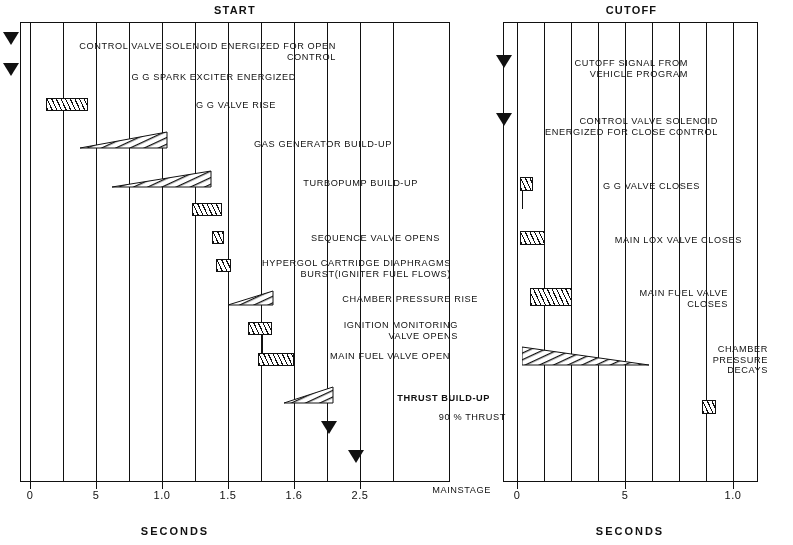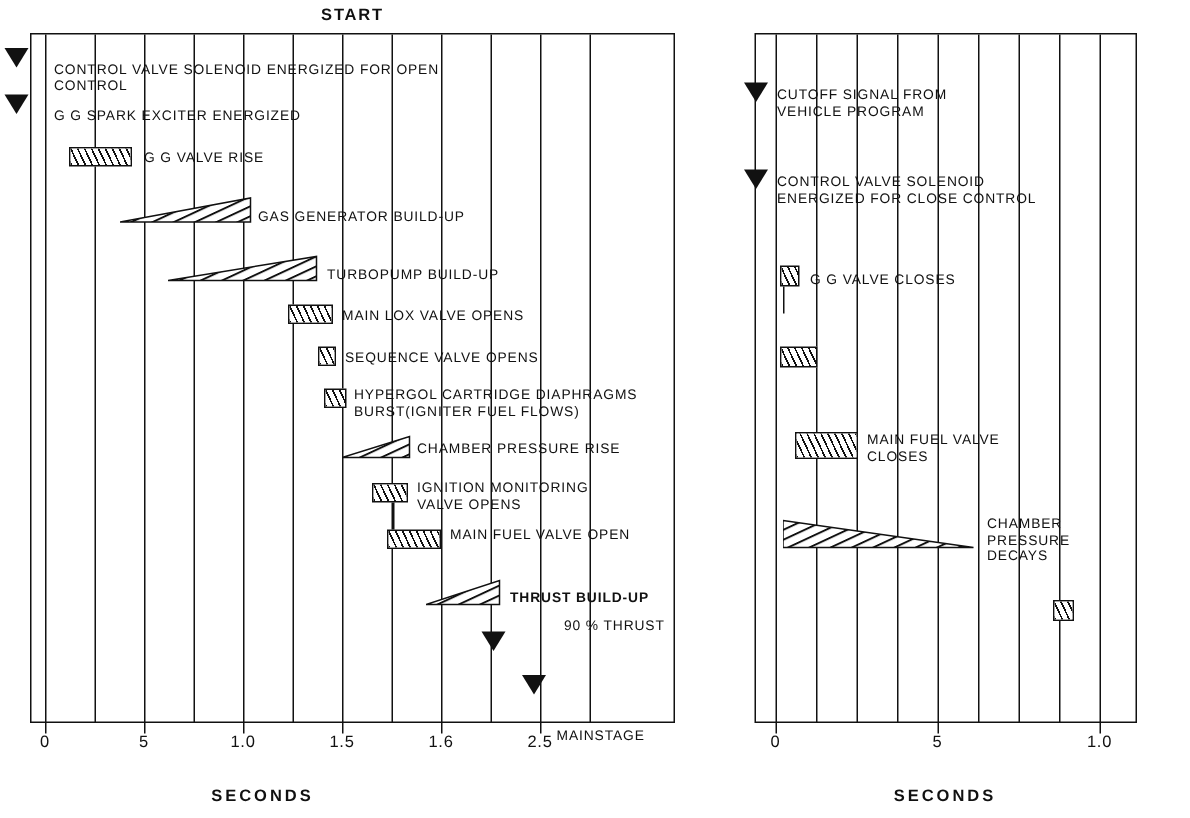--- a/index.html
+++ b/index.html
@@ -16,21 +16,21 @@
 
   .frame{position:absolute;border:1px solid #111;box-sizing:border-box;}
   #frame-start{left:20px;top:22px;width:430px;width:430px;height:460px;}
   #frame-cutoff{left:33px;top:22px;width:255px;height:460px;}
 
   .gridline{position:absolute;width:1px;background:#111;top:0;}
   .tick{position:absolute;width:1px;height:7px;background:#111;}
   .axis-label{position:absolute;font-size:11px;letter-spacing:.5px;text-align:center;}
   .axis-name{position:absolute;font-size:11px;letter-spacing:2px;font-weight:bold;text-align:center;}
 
-  .evt-label{position:absolute;font-size:9.2px;letter-spacing:.6px;line-height:10.5px;white-space:pre-line;}
+  .evt-label{position:absolute;font-size:9.2px;letter-spacing:.6px;line-height:10.5px;white-space:pre-line;text-align:right;}
   .bar{position:absolute;box-sizing:border-box;border:1px solid #111;background:#fff;overflow:hidden;}
   .bar .h{position:absolute;left:0;top:0;width:100%;height:100%;
       background:repeating-linear-gradient(65deg,#111 0px,#111 1.1px,#fff 1.1px,#fff 4.2px);}
   .wedge{position:absolute;}
   .wedge svg{display:block;}
   .marker{position:absolute;width:0;height:0;border-left:8px solid transparent;border-right:8px solid transparent;border-top:13px solid #111;}
   .leader{position:absolute;width:1px;background:#111;}
 </style>
 </head>
 <body>
@@ -101,21 +101,20 @@
           </pattern>
         </defs>
       <polygon points="0,17 99,17 99,1" fill="url(#hx2)" stroke="#111" stroke-width="1"></polygon>
     </svg>
   </div>
   <div class="evt-label" style="left:218px;top:178px;width:200px;">TURBOPUMP BUILD-UP</div>
 
   <div class="bar" style="left:192px;top:203px;width:30px;height:13px;">
       <div class="h"></div>
     </div>
-  <div class="evt-label" style="left:228px;top:205px;width:200px;">MAIN LOX VALVE OPENS</div>
 
   <div class="bar" style="left:212px;top:231px;width:12px;height:13px;">
       <div class="h"></div>
     </div>
   <div class="evt-label" style="left:230px;top:233px;width:210px;">SEQUENCE VALVE OPENS</div>
 
   <div class="bar" style="left:216px;top:259px;width:15px;height:13px;">
       <div class="h"></div>
     </div>
   <div class="evt-label" style="left:236px;top:258px;width:215px;">HYPERGOL CARTRIDGE DIAPHRAGMS
@@ -160,20 +159,21 @@
   <div class="evt-label" style="left:340px;top:393px;width:150px;font-weight:bold;">THRUST BUILD-UP</div>
 
   <div class="marker" style="left:321px;top:421px;"></div>
   <div class="evt-label" style="left:344px;top:412px;width:130px;padding-left:32px;">90 % THRUST</div>
 
   <div class="marker" style="left:348px;top:450px;"></div>
   <div class="evt-label" style="left:371px;top:457px;width:120px;margin-top:28px;">MAINSTAGE</div>
 </div>
 
 <div class="panel" id="panel-cutoff">
+  <div class="panel-title" id="title-cutoff">CUTOFF</div>
   <div class="frame" id="frame-cutoff"></div>
 
   <div class="gridline" style="left:47px;top:23px;height:459px;"></div>
   <div class="gridline" style="left:74px;top:23px;height:459px;"></div>
   <div class="gridline" style="left:101px;top:23px;height:459px;"></div>
   <div class="gridline" style="left:128px;top:23px;height:459px;"></div>
   <div class="gridline" style="left:155px;top:23px;height:459px;"></div>
   <div class="gridline" style="left:182px;top:23px;height:459px;"></div>
   <div class="gridline" style="left:209px;top:23px;height:459px;"></div>
   <div class="gridline" style="left:236px;top:23px;height:459px;"></div>
@@ -199,20 +199,21 @@
 
   <div class="bar" style="left:50px;top:177px;width:13px;height:14px;">
       <div class="h"></div>
     </div>
   <div class="evt-label" style="left:70px;top:181px;width:160px;">G G VALVE CLOSES</div>
   <div class="leader" style="left:52px;top:191px;height:18px;"></div>
 
   <div class="bar" style="left:50px;top:231px;width:25px;height:14px;">
       <div class="h"></div>
     </div>
+  <div class="evt-label" style="left:82px;top:235px;width:190px;">MAIN LOX VALVE CLOSES</div>
 
   <div class="bar" style="left:60px;top:288px;width:42px;height:18px;">
       <div class="h"></div>
     </div>
   <div class="evt-label" style="left:108px;top:288px;width:150px;">MAIN FUEL VALVE
 CLOSES</div>
 
   <div class="wedge" style="left:52px;top:346px;width:128px;height:22px;">
     <svg width="128" height="22" viewBox="0 0 128 22">
       <defs>

